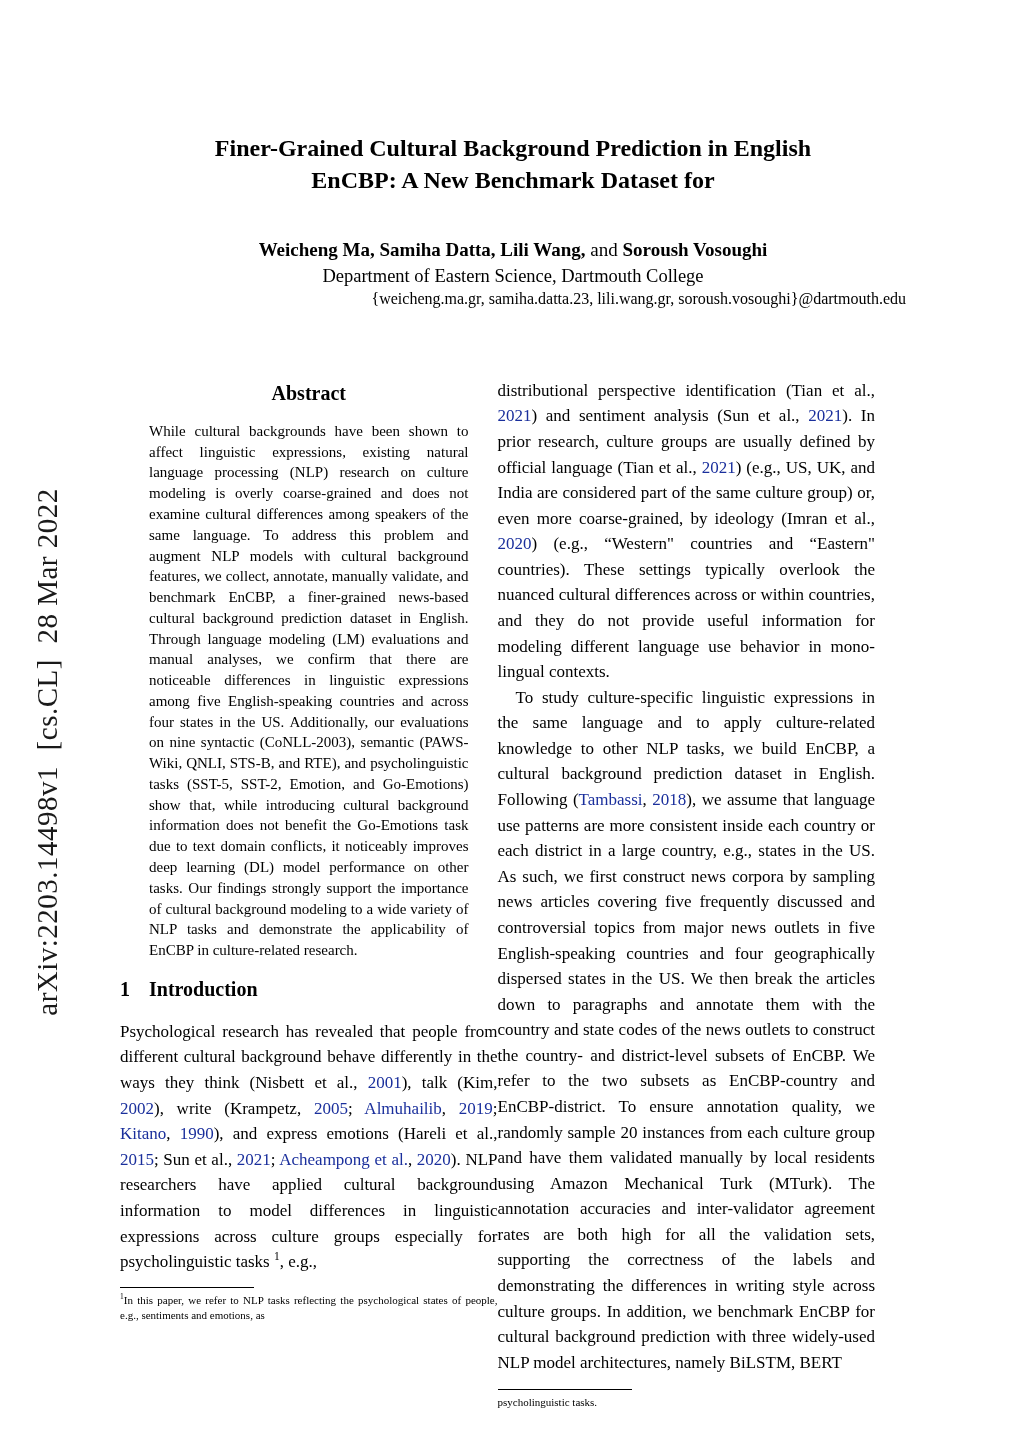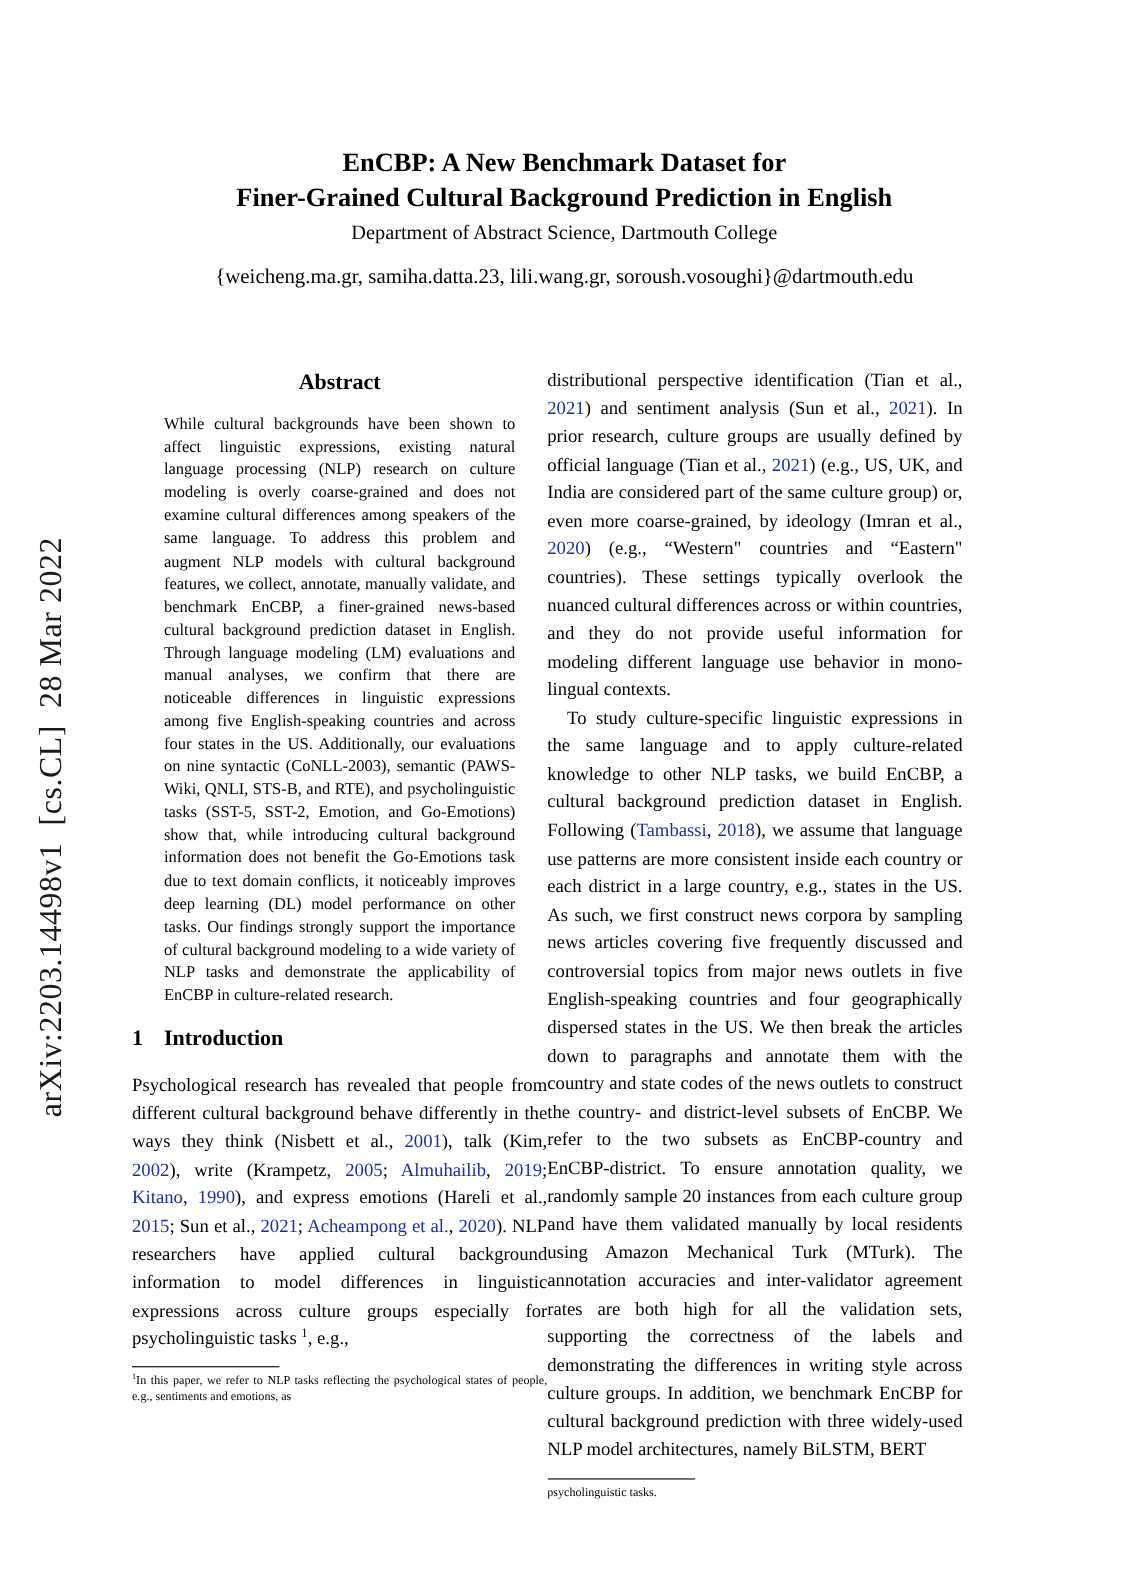--- a/index.html
+++ b/index.html
@@ -12,21 +12,21 @@
     position:absolute; left:47px; top:752px;
     transform:translate(-50%,-50%) rotate(-90deg);
     white-space:pre; font-size:29px; color:#1a1a1a; letter-spacing:0.5px;
   }
   .page { position:absolute; left:120px; top:0; width:786px; }
   .header { text-align:center; padding-top:133px; }
   .title { font-size:24px; font-weight:bold; line-height:1.33; }
   .authors { margin-top:42px; font-size:19px; }
   .authors .name { font-weight:bold; }
   .affil { font-size:18.5px; margin-top:5px; }
-  .emails { font-size:19px; margin-top:18px; }
+  .emails { font-size:16px; margin-top:3px;text-align:right; }
   .columns { display:flex; margin-top:70px; }
   .col { width:377.5px; font-size:17px; line-height:1.505; text-align:justify; }
   .abstract-heading { text-align:center; font-weight:bold; font-size:20px; margin-bottom:13px; }
   .abstract-body { padding:0 29px; font-size:15px; line-height:1.385; text-align:justify; }
   .section-heading { font-size:20px; font-weight:bold; margin-top:13px; margin-bottom:15px; text-align:left; }
   .section-heading .num { margin-right:19px; }
   p.flow { margin:0; }
   p.indent { text-indent:18px; }
   .cite { color:var(--link,#1a2f9c); }
   sup { font-size:68%; line-height:0; }
@@ -37,24 +37,29 @@
 </style>
 </head>
 <body>
 
 <div class="watermark">arXiv:2203.14498v1  [cs.CL]  28 Mar 2022</div>
 
 <div class="page">
 
   <div class="header">
     <div class="title">
+      <div>Finer-Grained Cultural Background Prediction in English</div>
       <div>EnCBP: A New Benchmark Dataset for</div>
-      <div>Finer-Grained Cultural Background Prediction in English</div>
     </div>
-    <div class="affil">Department of Abstract Science, Dartmouth College</div>
+    <div class="authors">
+      <span class="name">Weicheng Ma, Samiha Datta, Lili Wang,</span>
+      <span class="and">and</span>
+      <span class="name">Soroush Vosoughi</span>
+    </div>
+    <div class="affil">Department of Eastern Science, Dartmouth College</div>
     <div class="emails">{weicheng.ma.gr, samiha.datta.23, lili.wang.gr, soroush.vosoughi}@dartmouth.edu</div>
   </div>
 
   <div class="columns">
 
     <div class="col">
       <div class="abstract-heading">Abstract</div>
       <div class="abstract-body">While cultural backgrounds have been shown to affect linguistic expressions, existing natural language processing (NLP) research on culture modeling is overly coarse-grained and does not examine cultural differences among speakers of the same language.  To address this problem and augment NLP models with cultural background features, we collect, annotate, manually validate, and benchmark EnCBP, a finer-grained news-based cultural background prediction dataset in English. Through language modeling (LM) evaluations and manual analyses, we confirm that there are noticeable differences in linguistic expressions among five English-speaking countries and across four states in the US. Additionally, our evaluations on nine syntactic (CoNLL-2003), semantic (PAWS-Wiki, QNLI, STS-B, and RTE), and psycholinguistic tasks (SST-5, SST-2, Emotion, and Go-Emotions) show that, while introducing cultural background information does not benefit the Go-Emotions task due to text domain conflicts, it noticeably improves deep learning (DL) model performance on other tasks. Our findings strongly support the importance of cultural background modeling to a wide variety of NLP tasks and demonstrate the applicability of EnCBP in culture-related research.</div>
 
       <div class="section-heading">

